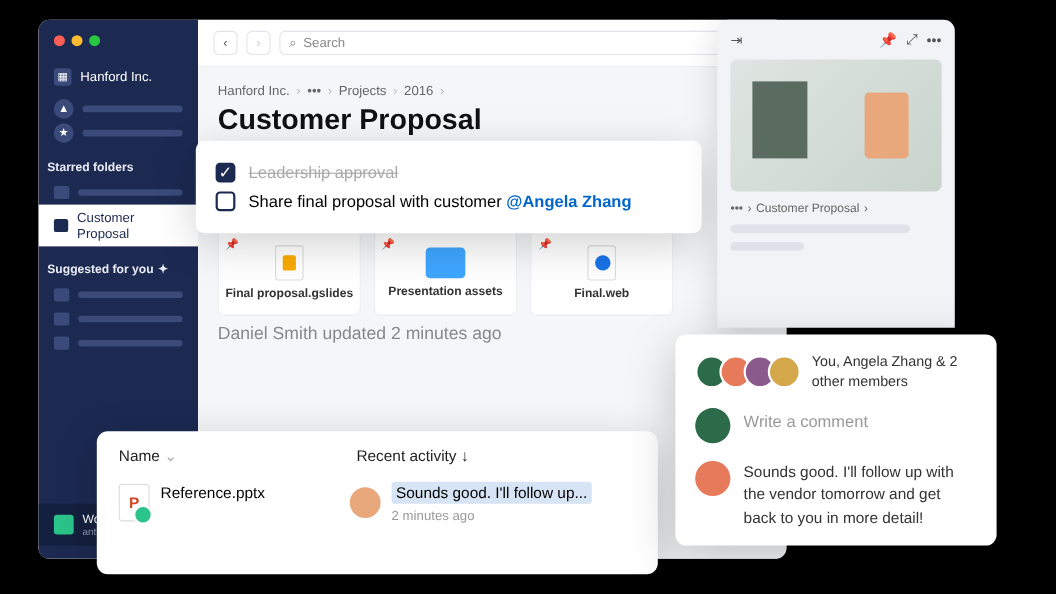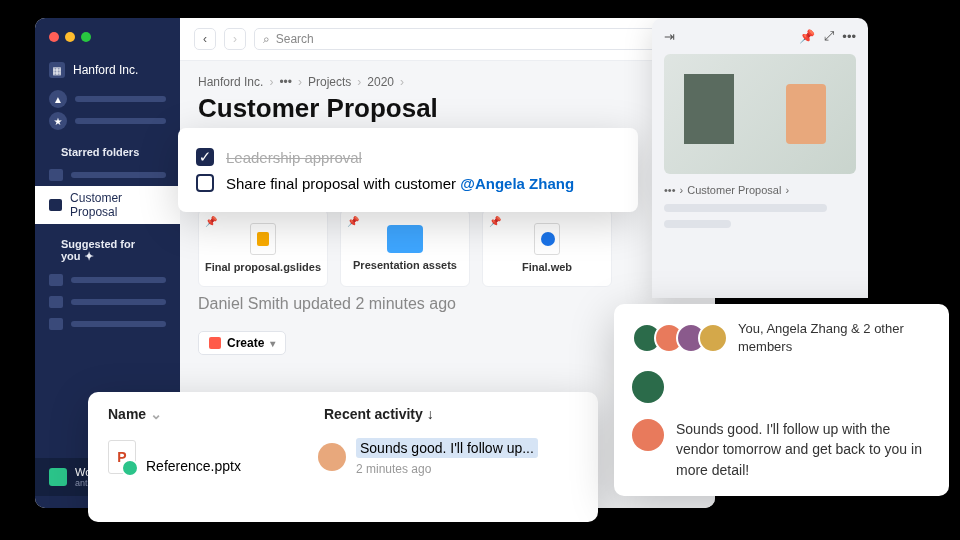--- a/index.html
+++ b/index.html
@@ -9,21 +9,21 @@
 .app-window { position: absolute; left: 35px; top: 18px; width: 680px; height: 490px; background: #fff; border-radius: 10px; overflow: hidden; box-shadow: 0 8px 30px rgba(0,0,0,0.25); display: flex; }
 .sidebar { width: 145px; background: #1c2951; color: #fff; display: flex; flex-direction: column; padding: 12px 0; }
 .traffic { display: flex; gap: 6px; padding: 2px 14px 16px; }
 .traffic span { width: 10px; height: 10px; border-radius: 50%; }
 .tl-red { background: #ff5f57; } .tl-yellow { background: #febc2e; } .tl-green { background: #28c840; }
 .org { display: flex; align-items: center; gap: 8px; padding: 4px 14px 10px; font-size: 12px; }
 .org-icon { width: 16px; height: 16px; background: #3a4a7a; border-radius: 3px; display:flex;align-items:center;justify-content:center;font-size:10px; }
 .side-iconrow { padding: 2px 14px; display:flex; align-items:center; gap:8px; }
 .side-iconrow .circ { width:18px;height:18px;border-radius:50%;background:#3a4a7a;display:flex;align-items:center;justify-content:center;font-size:10px; }
 .side-iconrow .bar { height:6px; background:#3a4a7a; border-radius:3px; flex:1; }
-.section-label { font-size: 11px; font-weight: 600; padding: 14px 26px 6px; color:#e8ebf3; }
+.section-label { font-size: 11px; font-weight: 600; padding: 14px 8px 6px; color:#e8ebf3; }
 .folder-row { display:flex; align-items:center; gap:8px; padding:5px 14px; font-size:12px; }
 .folder-row.active { background:#fff; color:#1c2951; }
 .folder-icon { width:14px;height:12px;background:#3a4a7a;border-radius:2px; position:relative; }
 .folder-row.active .folder-icon { background:#1c2951; }
 .folder-row .ph { height:6px;background:#3a4a7a;border-radius:3px;flex:1; }
 .sparkle { font-size:11px; margin-left:4px; }
 .workspace-btn { margin-top:auto; padding:8px 14px; display:flex;align-items:center;gap:8px;font-size:11px; background:#14203f; }
 .workspace-btn .sq{width:18px;height:18px;background:#2bc48a;border-radius:3px;}
 
 .main { flex:1; background:#f5f6f8; display:flex; flex-direction:column; }
@@ -63,35 +63,35 @@
 .insp-top .spacer{flex:1;}
 .insp-top span{cursor:pointer;}
 .thumb{width:100%;height:120px;background:linear-gradient(135deg,#dfe5e2,#c9d4cd);border-radius:6px;margin-top:10px;position:relative;overflow:hidden;}
 .thumb::before{content:"";position:absolute;left:20px;top:20px;width:50px;height:70px;background:#5a6b5f;}
 .thumb::after{content:"";position:absolute;right:30px;top:30px;width:40px;height:60px;background:#e8a87c;border-radius:4px;}
 .insp-crumb{font-size:11px;color:#666;margin-top:10px;display:flex;align-items:center;gap:4px;}
 .insp-ph{height:8px;background:#dfe2e8;border-radius:4px;margin-top:8px;}
 
 
 .table-card { position:absolute; left:88px; top:392px; width:510px; height:130px; background:#fff; border-radius:10px; box-shadow:0 10px 40px rgba(0,0,0,0.2); padding:14px 20px; }
-.th-row{display:flex;font-size:14px;font-weight:700;color:#222;gap:6px;}
+.th-row{display:flex;font-size:14px;font-weight:400;color:#222;gap:6px;}
 .th-row .col1{width:210px;display:flex;align-items:center;gap:4px;}
 .th-row .col2{display:flex;align-items:center;gap:4px;}
 .tr-row{display:flex;align-items:center;margin-top:16px;}
-.tr-row .col1{width:210px;display:flex;align-items:flex-end;gap:10px;font-size:14px;}
+.tr-row .col1{width:210px;display:flex;align-items:flex-start;gap:10px;font-size:14px;}
 .ppt-icon{width:28px;height:34px;background:#fff;border:1px solid #ddd;border-radius:3px;position:relative;}
 .ppt-icon::before{content:"P";position:absolute;inset:0;display:flex;align-items:center;justify-content:center;color:#d24726;font-weight:700;font-size:14px;}
 .ppt-icon::after{content:"";position:absolute;right:-4px;bottom:-4px;width:14px;height:14px;background:#2bc48a;border-radius:50%;border:2px solid #fff;}
 .tr-row .col2{display:flex;align-items:center;gap:10px;}
 .avatar{width:28px;height:28px;border-radius:50%;background:#e8a87c;}
 .hl{background:#d6e4f5;padding:2px 4px;border-radius:3px;font-size:14px;}
 .ts{font-size:12px;color:#999;margin-top:4px;margin-left:38px;}
 
 
-.comments-card { position:absolute; left:614px; top:304px; width:335px; background:#fff; border-radius:10px; box-shadow:0 12px 45px rgba(0,0,0,0.22); padding:16px 18px; }
+.comments-card { position:absolute; left:614px; top:304px; width:292px; background:#fff; border-radius:10px; box-shadow:0 12px 45px rgba(0,0,0,0.22); padding:16px 18px; }
 .members{display:flex;align-items:center;gap:10px;}
 .avstack{display:flex;}
 .avstack .av{width:30px;height:30px;border-radius:50%;border:2px solid #fff;margin-left:-8px;}
 .avstack .av:first-child{margin-left:0;}
 .av1{background:#2b6b4a;}.av2{background:#e87a5c;}.av3{background:#8a5a8c;}.av4{background:#d4a84a;}
 .members-text{font-size:13px;color:#333;line-height:1.35;}
 .comment-row{display:flex;gap:12px;margin-top:16px;align-items:flex-start;}
 .comment-row .av{width:32px;height:32px;border-radius:50%;flex-shrink:0;}
 .comment-input{color:#999;font-size:15px;padding-top:4px;}
 .comment-text{font-size:14px;color:#333;line-height:1.45;}
@@ -159,21 +159,21 @@
       </div>
     </div>
     <div class="content">
       <div class="breadcrumb">
         <span>Hanford Inc.</span>
           <span class="chev">›</span>
         <span>•••</span>
           <span class="chev">›</span>
         <span>Projects</span>
           <span class="chev">›</span>
-        <span>2020</span>
+        <span>2016</span>
           <span class="chev">›</span>
       </div>
       <h1 class="page-title">Customer Proposal</h1>
 
       <div class="file-tiles">
         <div class="tile">
             <span class="pin">📌</span>
             <div class="ficon slides"></div>
             <span>Final proposal.gslides</span>
           </div>
@@ -183,25 +183,20 @@
             <span>Presentation assets</span>
           </div>
         <div class="tile">
             <span class="pin">📌</span>
             <div class="ficon web"></div>
             <span>Final.web</span>
           </div>
       </div>
       <div class="meta">Daniel Smith updated 2 minutes ago</div>
       <div class="toolbar-row">
-        <div class="create-btn">
-            <span class="sq"></span>
-            <span>Create</span>
-            <span style="font-size:10px;color:#888">▾</span>
-          </div>
         <div class="view-toggle">
           <span>▢</span>
           <span>▦</span>
           <span class="active">☰</span>
         </div>
       </div>
     </div>
   </div>
 </div>
 
@@ -266,18 +261,19 @@
     <div class="avstack">
       <span class="av av1"></span>
       <span class="av av2"></span>
       <span class="av av3"></span>
       <span class="av av4"></span>
     </div>
     <div class="members-text">You, Angela Zhang &amp; 2 other members</div>
   </div>
   <div class="comment-row">
     <span class="av av1"></span>
+    <div class="comment-input">Write a comment</div>
   </div>
   <div class="comment-row">
     <span class="av av2"></span>
     <div class="comment-text">Sounds good. I'll follow up with the vendor tomorrow and get back to you in more detail!</div>
   </div>
 </div>
 
 </body></html>

